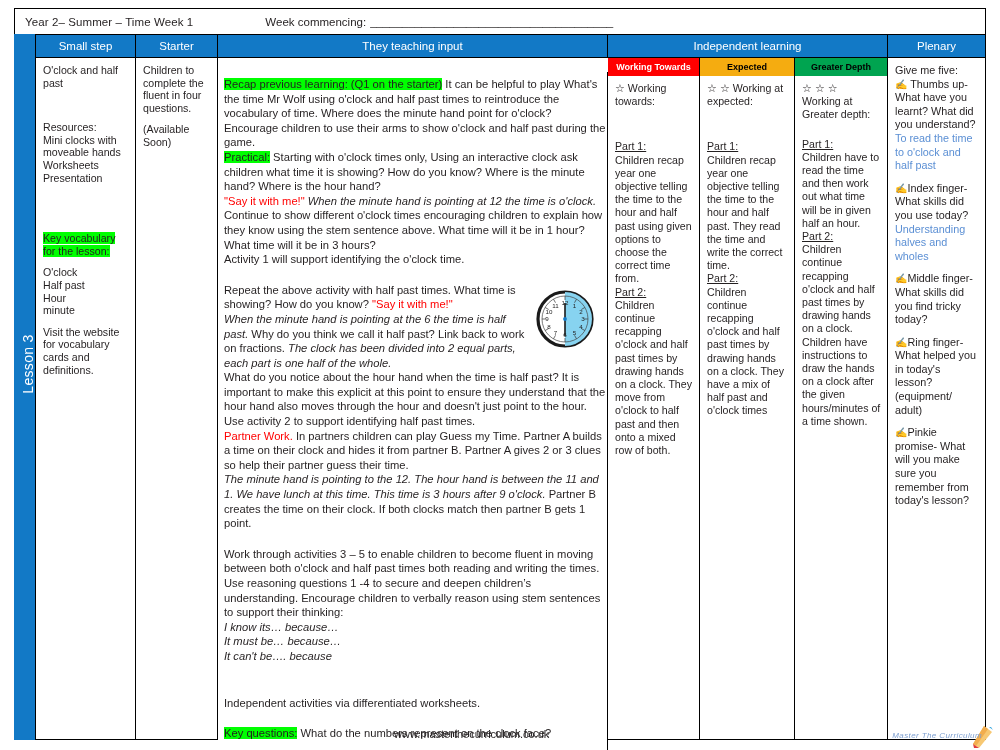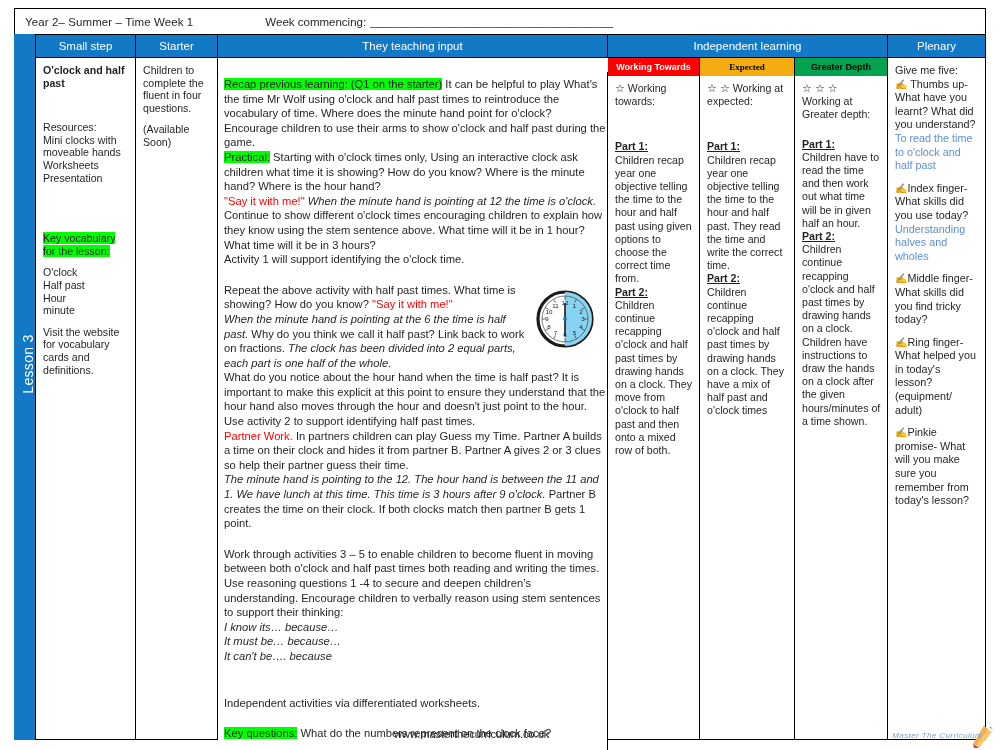--- a/index.html
+++ b/index.html
@@ -69,21 +69,21 @@
     overflow:hidden;
     background:#fff;
   }
   .pad{padding:6px 6px 4px 7px;}
 
   .t{font-size:10.6px;line-height:12.6px;}
   .t-main{font-size:11.2px;line-height:14.6px;}
   .t-col{font-size:10.6px;line-height:13.2px;}
   .t-plen{font-size:10.8px;line-height:13.6px;}
 
-  b{font-weight:bold;}
+  b{font-weight:normal;}
   i{font-style:italic;}
   .u{text-decoration:underline;}
   .hl{background:#00ff00;}
   .red{color:#ff0000;}
   .blue{color:#5b8fd4;}
 
   .spacer{display:block;height:9px;}
   .spacer-lg{display:block;height:16px;}
   .spacer-xl{display:block;height:32px;}
 
@@ -122,21 +122,21 @@
     <div class="spine-label">Lesson 3</div>
   </div>
 
   <div class="hdr" style="left:36px;width:100px;">Small step</div>
   <div class="hdr" style="left:136px;width:82px;">Starter</div>
   <div class="hdr" style="left:218px;width:390px;">They teaching input</div>
   <div class="hdr" style="left:608px;width:280px;">Independent learning</div>
   <div class="hdr" style="left:888px;width:98px;border-right:1.5px solid #000;">Plenary</div>
 
   <div class="chip wt" style="left:608px;width:92px;">Working Towards</div>
-  <div class="chip ex" style="left:700px;width:95px;font-family:Liberation Serif, serif;">Expected</div>
+  <div class="chip ex" style="left:700px;width:95px;">Expected</div>
   <div class="chip gd" style="left:795px;width:93px;">Greater Depth</div>
 
   <div class="cell pad" style="left:36px;top:58px;width:100px;height:682px;">
     <div class="t">
       <b>O'clock and half past</b>
     </div>
     <span class="spacer-xl"></span>
     <div class="t">
       <span>Resources:</span><br>
       <span>Mini clocks with moveable hands</span><br>

